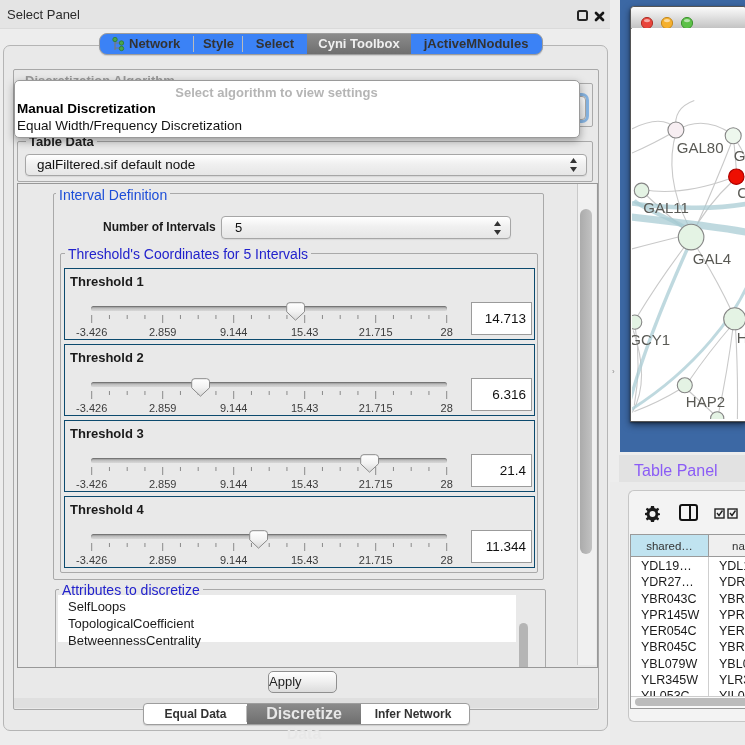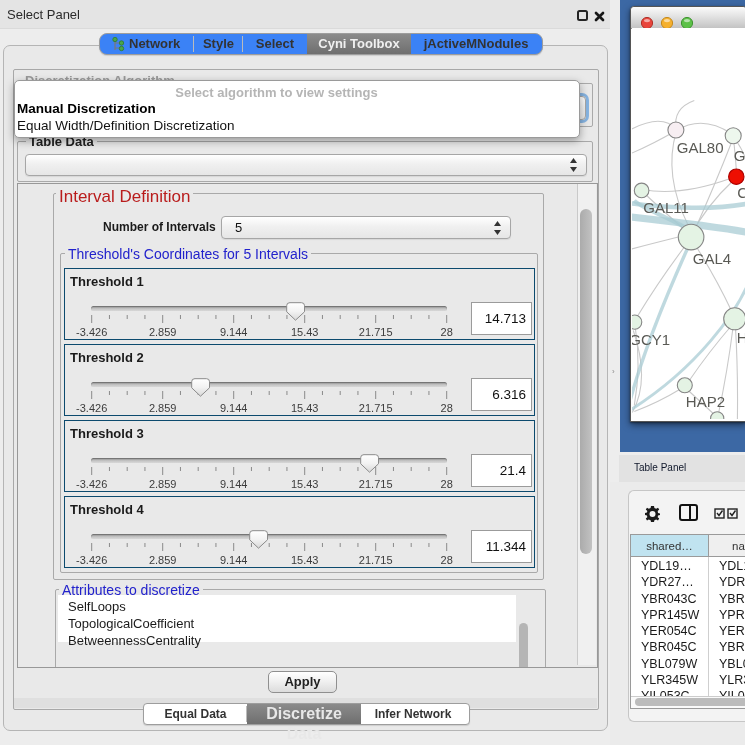--- a/index.html
+++ b/index.html
@@ -32,29 +32,29 @@
 .vthumb{position:absolute;left:562px;width:12px;border-radius:6px;background:linear-gradient(90deg,#ababab,#c2c2c2)}
 
 .tbox{left:46px;width:469px;border:1px solid #0c4a6e;background:#e9e9e9}
 .tlabel{left:5px;top:5px;font-size:13px;font-weight:bold;color:#1a1a1a}
 .track{left:26px;top:37px;width:356px;height:5px;border-radius:3px;background:linear-gradient(#8f8f8f,#c4c4c4 55%,#d8d8d8);box-shadow:inset 0 1px 1px rgba(0,0,0,.25)}
 .tfield{left:406px;top:33px;width:54px;height:31px;background:#fff;border:1px solid #9b9b9b;font-size:13.5px;color:#111;text-align:right;line-height:31px;padding-right:5px}
 .ticklbl{top:57px;font-size:11px;font-weight:normal;color:#3c3c3c;transform:translateX(-50%)}
 
 .attrlist{background:#fff;font-size:13px;color:#1a1a1a}
 
-.applybtn{left:268px;top:671px;width:67px;height:20px;background:linear-gradient(#ffffff,#efefef 50%,#dcdcdc);border:1px solid #8f8f8f;border-radius:5px;font-size:13px;font-weight:bold;color:#222;text-align:center;line-height:19px}
+.applybtn{left:268px;top:671px;width:67px;height:20px;background:linear-gradient(#ffffff,#efefef 50%,#dcdcdc);border:1px solid #8f8f8f;border-radius:5px;font-size:13px;font-weight:normal;color:#222;line-height:19px}
 
 .btabbar{font-size:12px;left:143px;top:703px;width:325px;height:20px;background:#fff;border:1px solid #9d9d9d;border-radius:4px;box-shadow:0 1px 1px rgba(0,0,0,.12)}
 
 .bluebg{left:620px;top:0;width:125px;height:452px;background:#3c68a4}
 .netwin{left:630px;top:6px;width:115px;height:414px;background:#fff;border:1px solid #555;border-radius:4px 4px 0 0;box-shadow:0 3px 7px rgba(0,0,0,.5),0 1px 2px rgba(0,0,0,.4)}
 .nettitle{left:0;top:0;width:115px;height:21px;background:linear-gradient(#fbfbfb,#cfcfcf 80%,#c3c3c3);border-bottom:1px solid #8e8e8e;border-radius:4px 4px 0 0}
 .tpbar{left:619px;top:455px;width:126px;height:27px;background:#e2e2e2}
-.tpbartxt{left:634px;top:462px;font-size:10px;color:#0f172a}
+.tpbartxt{left:634px;top:462px;font-size:16px;color:#8b5cf6}
 .tablecard{left:628px;top:490px;width:117px;height:230px;background:#f3f3f3;border:1px solid #c6c6c6;border-radius:6px 0 0 6px;border-right:none}
 </style></head>
 <body>
 <div class="stage">
 
 <div class="abs titlebar"></div>
 <div class="abs titletxt">Select Panel</div>
 <div class="abs winbox"></div>
 <svg class="abs" style="left:594px;top:11px" width="11" height="11" viewBox="0 0 11 11">
       <path d="M2 2 L9 9 M9 2 L2 9" stroke="#161616" stroke-width="2.7" stroke-linecap="round"></path>
@@ -63,37 +63,38 @@
 <div class="abs outerwin"></div>
 <div class="abs innerpanel"></div>
 
 <div class="abs group" style="left:20px;top:83px;width:571px;height:42px"></div>
 <div class="abs" style="left:23px;top:73px;font-size:13px;font-weight:bold;color:#999;background:#e9e9e9;padding:0 2px">Discretization Algorithm</div>
 <div class="abs combo" style="left:27px;top:96px;width:557px;height:22px;box-shadow:0 0 0 3px rgba(100,160,220,.75)"></div>
 
 <div class="abs group" style="left:17px;top:141px;width:574px;height:39px"></div>
 <div class="abs gtitle" style="left:26px;top:134px;font-size:13px;font-weight:bold;color:#222">Table Data</div>
 <div class="abs combo" style="left:25px;top:154px;width:560px;height:20px">
+  <span class="ctext" style="line-height:20px;font-size:13.5px">galFiltered.sif default node</span>
   <svg class="arrows" viewBox="0 0 9 14">
         <path d="M4.5 0 L8 5 H1 Z" fill="#333"></path>
         <path d="M4.5 14 L8 9 H1 Z" fill="#333"></path>
       </svg>
 </div>
 
 <div class="abs popup"></div>
 <div class="abs" style="left:14px;top:85px;width:525px;text-align:center;font-size:13px;font-weight:bold;color:#b5b5b5">Select algorithm to view settings</div>
 <div class="abs" style="left:17px;top:101px;font-size:13.5px;font-weight:bold;color:#000">Manual Discretization</div>
-<div class="abs" style="left:17px;top:118px;font-size:13.5px;color:#111">Equal Width/Definition Discretization</div>
+<div class="abs" style="left:17px;top:118px;font-size:13.5px;color:#111">Equal Width/Frequency Discretization</div>
 
 <div class="abs scrollpane">
   <div class="vtrack"></div>
   <div class="vthumb" style="top:25px;height:345px"></div>
 
   <div class="abs group" style="left:35px;top:9px;width:489px;height:385px"></div>
-  <div class="abs gtitle" style="left:38px;top:3px;font-size:17px;color:#b91c1c">Interval Definition</div>
+  <div class="abs gtitle" style="left:38px;top:3px;font-size:14px;color:#1d4ed8">Interval Definition</div>
 
   <div class="abs" style="left:85px;top:36px;font-size:12px;font-weight:bold;color:#1a1a1a">Number of Intervals</div>
   <div class="abs combo" style="left:203px;top:32px;width:288px;height:21px">
     <span class="ctext" style="left:13px;line-height:21px">5</span>
     <svg class="arrows" viewBox="0 0 9 14">
           <path d="M4.5 0 L8 5 H1 Z" fill="#333"></path>
           <path d="M4.5 14 L8 9 H1 Z" fill="#333"></path>
         </svg>
   </div>
 

